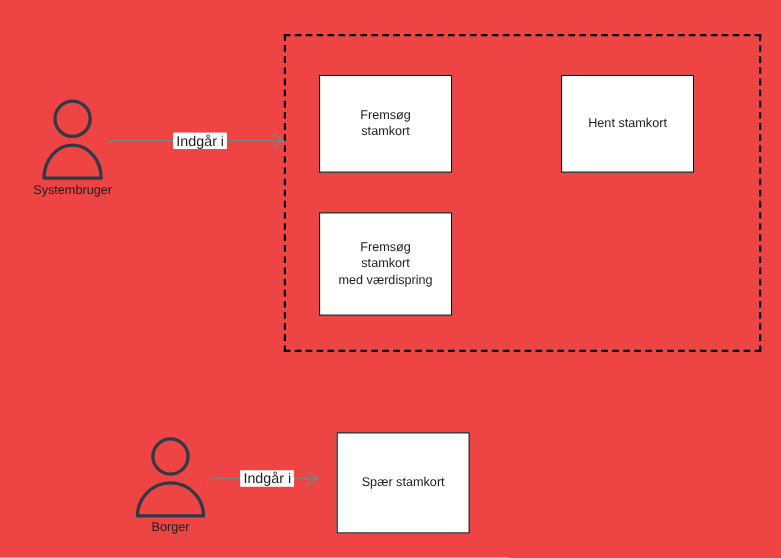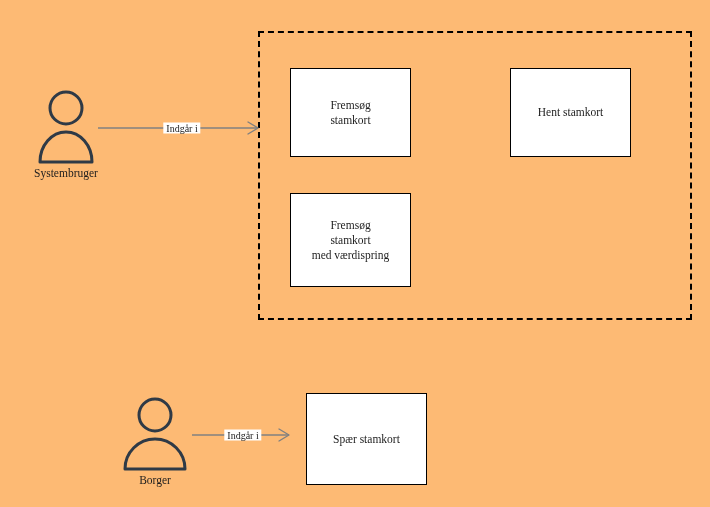--- a/index.html
+++ b/index.html
@@ -5,22 +5,22 @@
 <style>
   html, body {
     margin: 0;
     padding: 0;
     background: #ffffff;
   }
   #canvas {
     position: relative;
     width: 710px;
     height: 507px;
-    background: #fdba74;
-    font-family: Liberation Serif, serif;
+    background: #ef4444;
+    font-family: Liberation Sans, sans-serif;
     overflow: hidden;
   }
   
   .system-boundary {
     position: absolute;
     box-sizing: border-box;
     border: 2px dashed #000000;
     background: transparent;
   }
   
@@ -52,21 +52,21 @@
     color: #1d1d1d;
     text-align: center;
   }
   
   .connector {
     position: absolute;
   }
   .connector svg { display: block; overflow: visible; }
   .connector-label {
     position: absolute;
-    font-size: 10px;
+    font-size: 13px;
     color: #1d1d1d;
     background: #ffffff;
     padding: 0 3px;
     white-space: nowrap;
     transform: translate(-50%, -50%);
   }
 </style>
 </head>
 <body>
 

